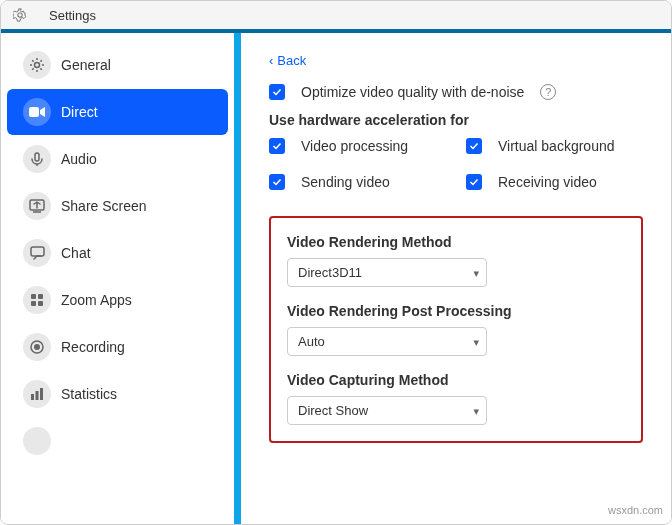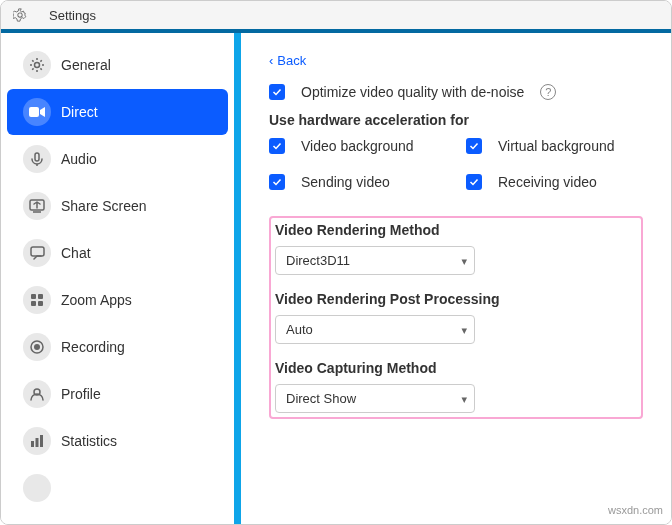--- a/index.html
+++ b/index.html
@@ -145,23 +145,23 @@
       color: #333;
       margin-bottom: 10px;
     }
     .two-col-grid {
       display: grid;
       grid-template-columns: 1fr 1fr;
       gap: 8px 20px;
       margin-bottom: 14px;
     }
     .red-box {
-      border: 2px solid #f9a8d4;
+      border: 2px solid #b91c1c;
       border-radius: 4px;
-      padding: 4px;
+      padding: 16px;
       margin-top: 4px;
     }
     .render-section {
       margin-bottom: 16px;
     }
     .render-section:last-child {
       margin-bottom: 0;
     }
     .render-title {
       font-size: 14px;
@@ -292,29 +292,20 @@
       <div class="sidebar-item">
         <div class="icon-circle">
           <svg width="14" height="14" viewBox="0 0 14 14" fill="none">
             <circle cx="7" cy="7" r="6" stroke="#666" stroke-width="1.5"></circle>
             <circle cx="7" cy="7" r="3" fill="#666"></circle>
           </svg>
         </div>
         <span class="sidebar-label">Recording</span>
       </div>
 
-      <div class="sidebar-item">
-        <div class="icon-circle">
-          <svg width="14" height="14" viewBox="0 0 14 14" fill="none">
-            <circle cx="7" cy="5" r="3" fill="none" stroke="#666" stroke-width="1.5"></circle>
-            <path d="M1 13c0-3.3 2.7-6 6-6s6 2.7 6 6" stroke="#666" stroke-width="1.5" stroke-linecap="round"></path>
-          </svg>
-        </div>
-        <span class="sidebar-label">Profile</span>
-      </div>
 
       <div class="sidebar-item">
         <div class="icon-circle">
           <svg width="14" height="14" viewBox="0 0 14 14" fill="none">
             <rect x="1" y="7" width="3" height="6" fill="#666"></rect>
             <rect x="5.5" y="4" width="3" height="9" fill="#666"></rect>
             <rect x="10" y="1" width="3" height="12" fill="#666"></rect>
           </svg>
         </div>
         <span class="sidebar-label">Statistics</span>
@@ -348,21 +339,21 @@
 
       <div class="hw-accel-label">Use hardware acceleration for</div>
 
       <div class="two-col-grid">
         <div class="section-row">
           <div class="checkbox">
             <svg viewBox="0 0 10 10" fill="white">
                 <polyline points="1.5,5 4,7.5 8.5,2.5" fill="none" stroke="white" stroke-width="1.5"></polyline>
               </svg>
           </div>
-          <span class="section-label">Video background</span>
+          <span class="section-label">Video processing</span>
         </div>
         <div class="section-row">
           <div class="checkbox">
             <svg viewBox="0 0 10 10" fill="white">
                 <polyline points="1.5,5 4,7.5 8.5,2.5" fill="none" stroke="white" stroke-width="1.5"></polyline>
               </svg>
           </div>
           <span class="section-label">Virtual background</span>
         </div>
         <div class="section-row">

